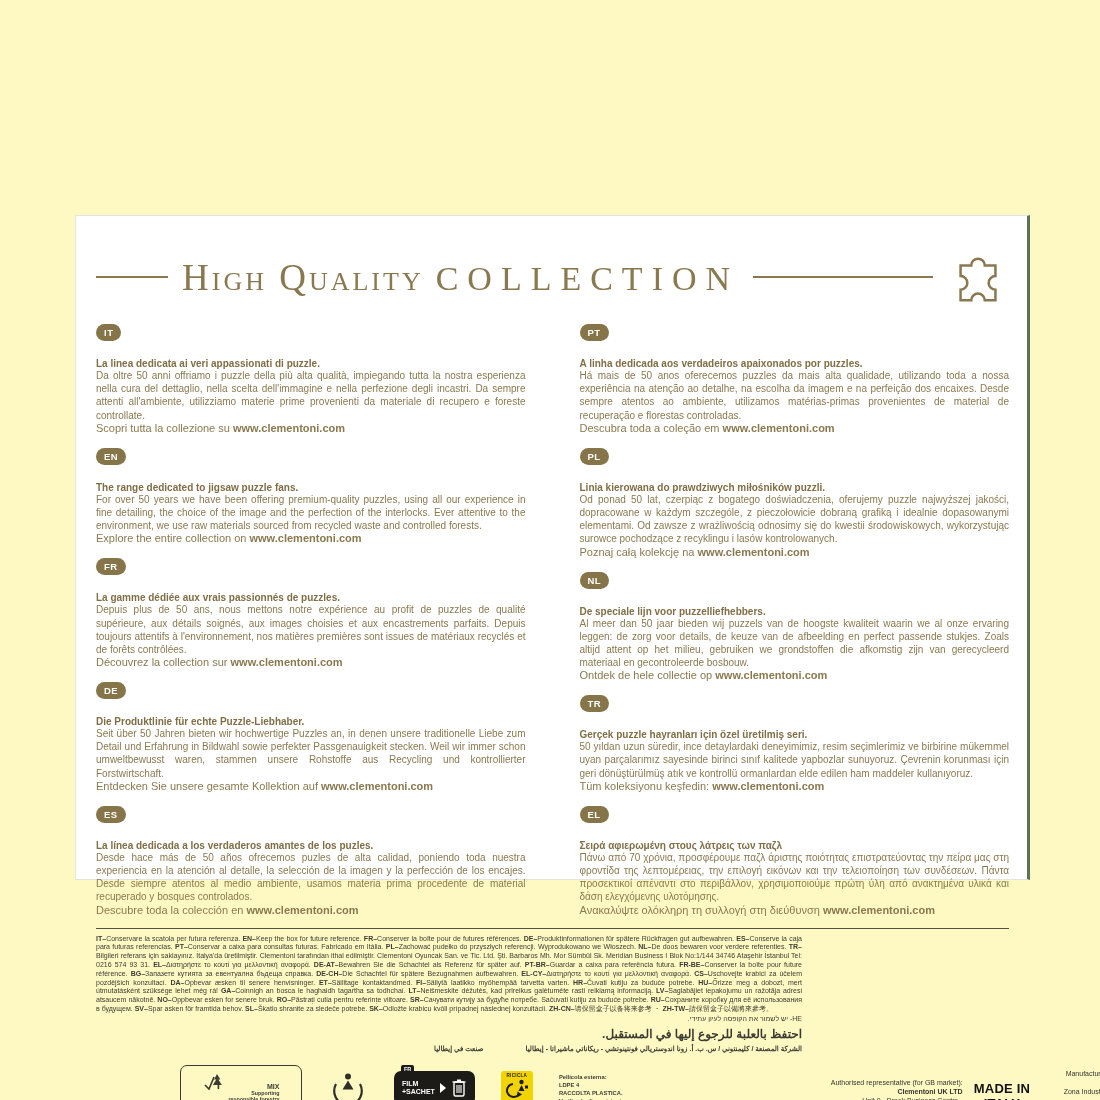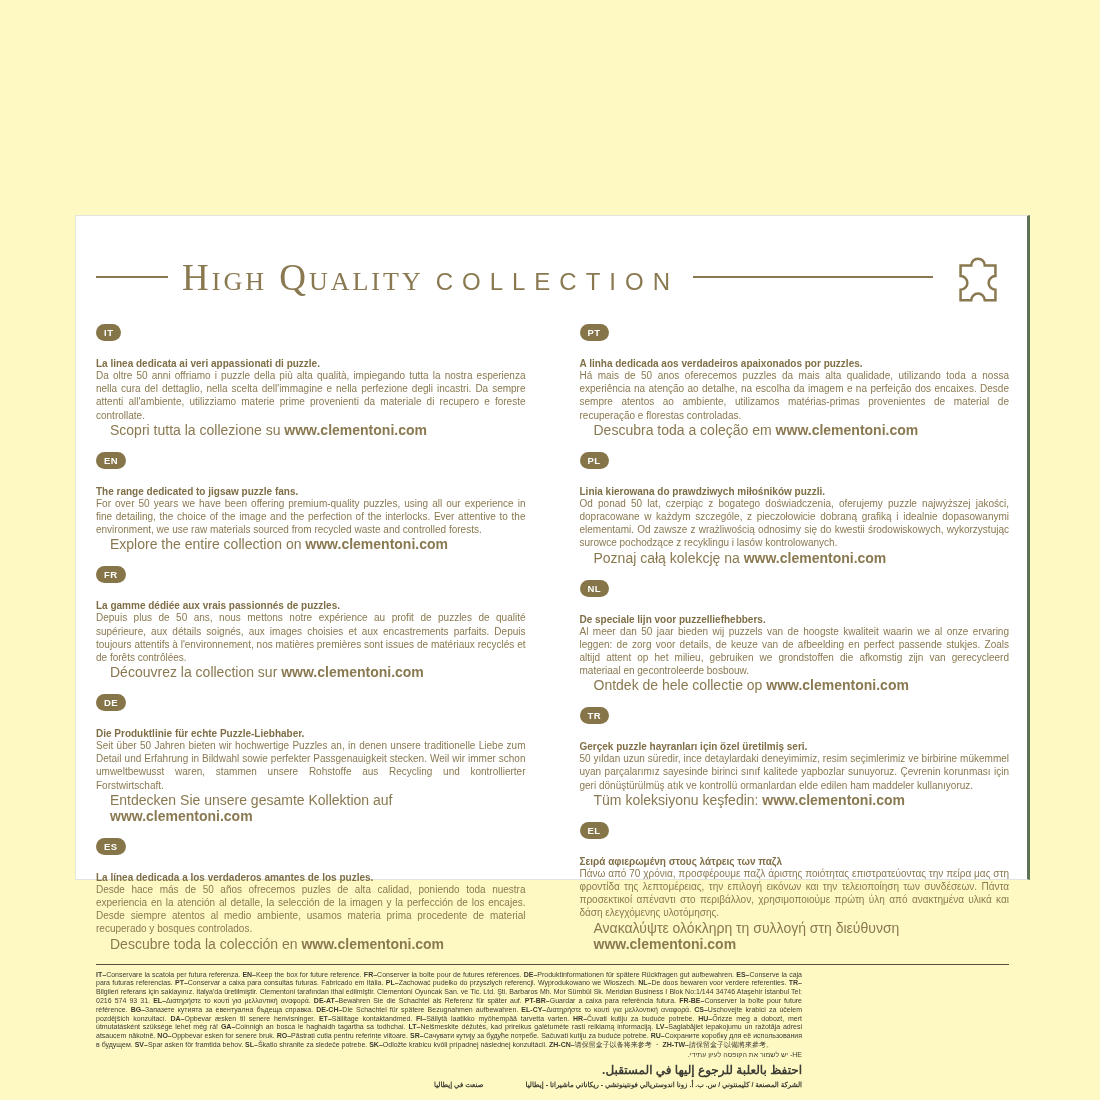--- a/index.html
+++ b/index.html
@@ -9,32 +9,32 @@
          border:1px solid #e4e4df;border-right:3px solid #5e7257;box-sizing:border-box;
          padding:28px 18px 0 20px;display:flex;flex-direction:column;}
   
   .title-row{display:flex;align-items:center;gap:14px;margin-bottom:12px;}
   .rule{height:2px;background:#8a7950;}
   .rule-left{width:72px;}
   .rule-right{flex:1;}
   .title-group{display:flex;align-items:baseline;gap:12px;white-space:nowrap;}
   .title-main{font-family:"Liberation Serif",serif;font-variant:small-caps;font-size:37px;
               letter-spacing:3px;color:#8a7950;line-height:1;}
-  .title-sub{font-family:Liberation Sans, sans-serif;text-transform:uppercase;font-size:24px;
+  .title-sub{font-family:Liberation Serif, serif;text-transform:uppercase;font-size:34px;
              letter-spacing:9px;color:#8a7950;line-height:1;}
   .puzzle-icon{flex:0 0 auto;margin-top:4px;}
   
   .columns{display:flex;gap:54px;}
   .col{flex:1;min-width:0;}
   .section{margin-bottom:12px;}
   .badge{display:inline-block;background:#857548;color:#fff;font-size:9.5px;font-weight:bold;
          letter-spacing:.5px;padding:3px 8px;border-radius:10px;}
   .sec-heading{font-size:10px;font-weight:bold;color:#7f6e46;margin-top:17px;}
   .sec-body{font-size:10px;line-height:1.32;color:#8a7950;text-align:justify;}
-  .sec-cta{font-size:14px;color:#8a7950;margin-left:14px;}
+  .sec-cta{font-size:11px;color:#8a7950;}
   .sec-cta b{font-weight:bold;}
   .divider{border-top:1px solid #55503f;margin:0 0 6px 0;}
   
   .bottom{display:flex;gap:14px;flex:1;}
   .bottom-left{width:706px;flex:0 0 auto;}
   .fine-print{font-size:7px;line-height:8.8px;color:#3c3b33;text-align:justify;}
   .fine-print b{font-weight:bold;}
   .hebrew-line{font-size:7px;line-height:9px;color:#3c3b33;text-align:right;direction:rtl;}
   .arabic-keep{font-size:12px;font-weight:bold;color:#3c3b33;text-align:right;direction:rtl;margin-top:4px;}
   .arabic-mfr{font-size:7px;font-weight:bold;color:#3c3b33;text-align:right;direction:rtl;margin-top:4px;}

